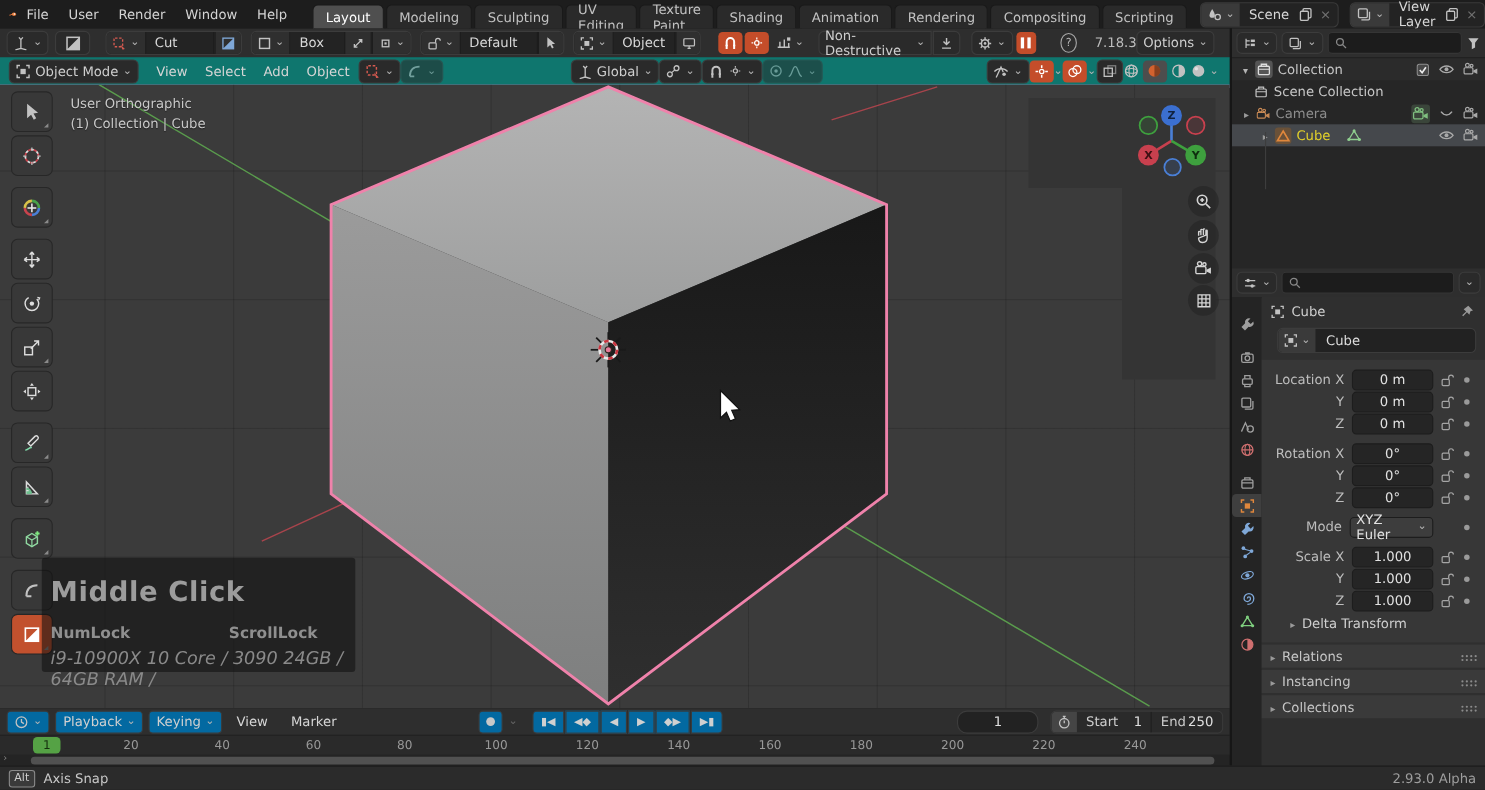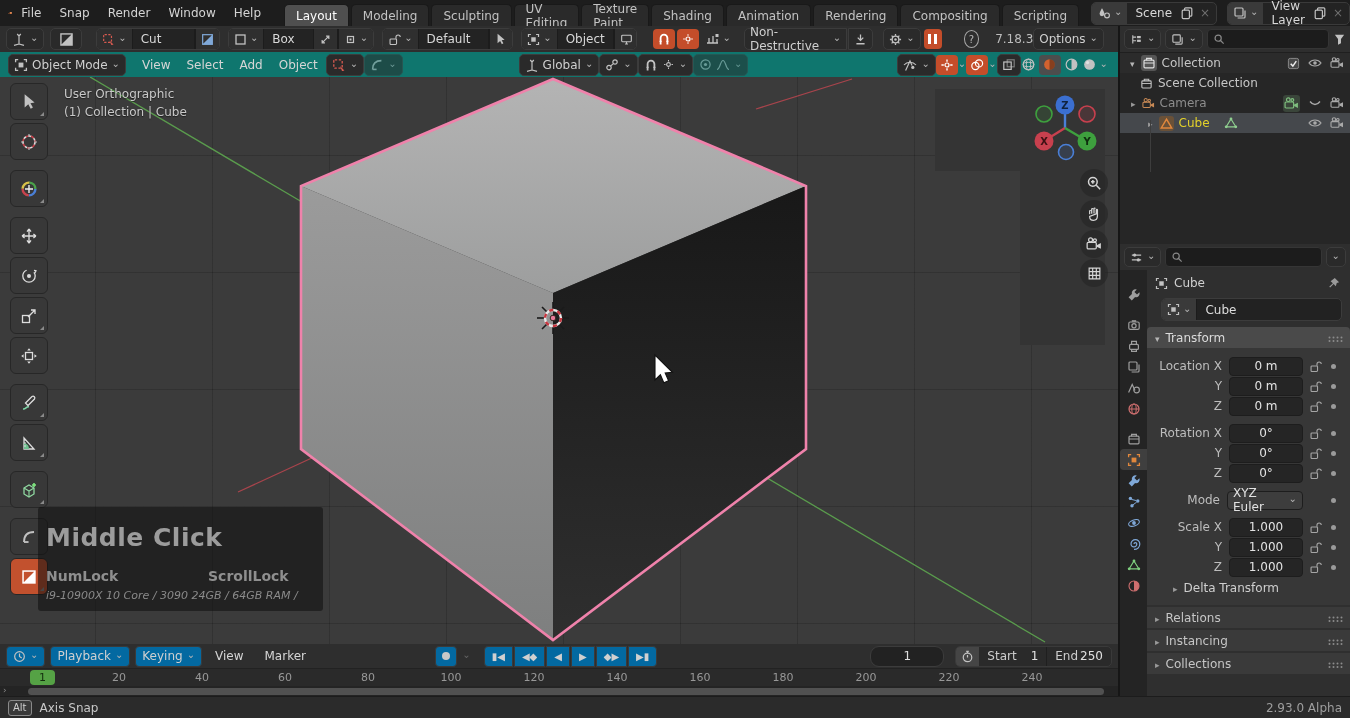--- a/index.html
+++ b/index.html
@@ -49,21 +49,21 @@
   .tb.gap{margin-top:7px}
   .tb.on{background:#c2512e}
   .tb.sub::after{content:"";position:absolute;right:3px;bottom:3px;border-left:4px solid transparent;border-bottom:4px solid #8a8a8a}
   
   .sidebtn{position:absolute;width:28px;height:28px;border-radius:50%;background:rgba(35,35,35,.55);display:flex;align-items:center;justify-content:center;color:#d5d5d5}
   
   #cast{left:38px;top:430px;width:285px;height:104px;background:rgba(15,15,15,.55);border-radius:3px;padding:0}
   #cast .t{position:absolute;left:8px;top:16px;font-size:25px;font-weight:bold;color:#9c9c9c;letter-spacing:.5px}
   #cast .k1{position:absolute;left:8px;top:61px;font-size:14px;font-weight:bold;color:#8f8f8f}
   #cast .k2{position:absolute;left:170px;top:61px;font-size:14px;font-weight:bold;color:#8f8f8f}
-  #cast .hw{position:absolute;left:8px;top:82px;font-size:11px;font-style:italic;color:#8a8a8a}
+  #cast .hw{position:absolute;left:8px;top:82px;font-size:16px;font-style:italic;color:#8a8a8a}
   
   #outliner{left:1120px;top:26px;width:230px;height:218px;background:#262626}
   #outliner .hd{height:26px;background:#2e2e2e;display:flex;align-items:center;padding:0 4px;gap:4px;border-bottom:1px solid #1f1f1f}
   .search{flex:1;background:#1c1c1c;border:1px solid #353535;border-radius:4px;height:18px;display:flex;align-items:center;gap:4px;padding:0 5px;color:#888}
   .orow{height:20px;display:flex;align-items:center;padding-left:6px;position:relative;color:#c6c6c6}
   .orow .lbl{margin-left:5px}
   .orow .rt{position:absolute;right:6px;display:flex;align-items:center;gap:8px;color:#a9a9a9}
   .orow.dim .lbl{color:#8d8d8d}
   .orow.sel{background:#45484c}
   .orow.stripe{background:#2b2b2b}
@@ -344,21 +344,21 @@
 <div id="root">
 
   <header id="topbar" class="abs">
     <svg width="26" height="18" viewBox="0 0 26 18" style="margin-left:8px">
         <path d="M2 12 Q8 12 12 7" stroke="#e87c3c" stroke-width="3" fill="none"></path>
         <ellipse cx="17" cy="9" rx="7" ry="6" fill="#e87c3c"></ellipse>
         <circle cx="18.5" cy="8.2" r="2.6" fill="#fff"></circle>
       </svg>
     <nav class="row">
       <span class="menu">File</span>
-      <span class="menu">Snap</span>
+      <span class="menu">User</span>
       <span class="menu">Render</span>
       <span class="menu">Window</span>
       <span class="menu">Help</span>
     </nav>
     <div class="tabs">
       <span class="tab active">Layout</span>
       <span class="tab">Modeling</span>
       <span class="tab">Sculpting</span>
       <span class="tab">UV Editing</span>
       <span class="tab">Texture Paint</span>
@@ -977,27 +977,20 @@
           </svg>
       </div>
       <div class="namef">
         <span class="lead">
             <svg class="ico" width="13" height="13">
               <use href="#i-obj"></use>
             </svg>
             <i class="cv"></i>
           </span>
         <span class="val">Cube</span>
-      </div>
-      <div class="panelhd">
-        <i class="ad"></i>
-        <span>Transform</span>
-        <svg class="gripr" width="16" height="12">
-            <use href="#i-grip"></use>
-          </svg>
       </div>
       <div class="panelbody">
         <div class="prow">
             <span class="pl">Location X</span>
             <span class="pf">0 m</span>
             <span class="plock">
               <svg width="13" height="13">
                 <use href="#i-lock"></use>
               </svg>
             </span>

